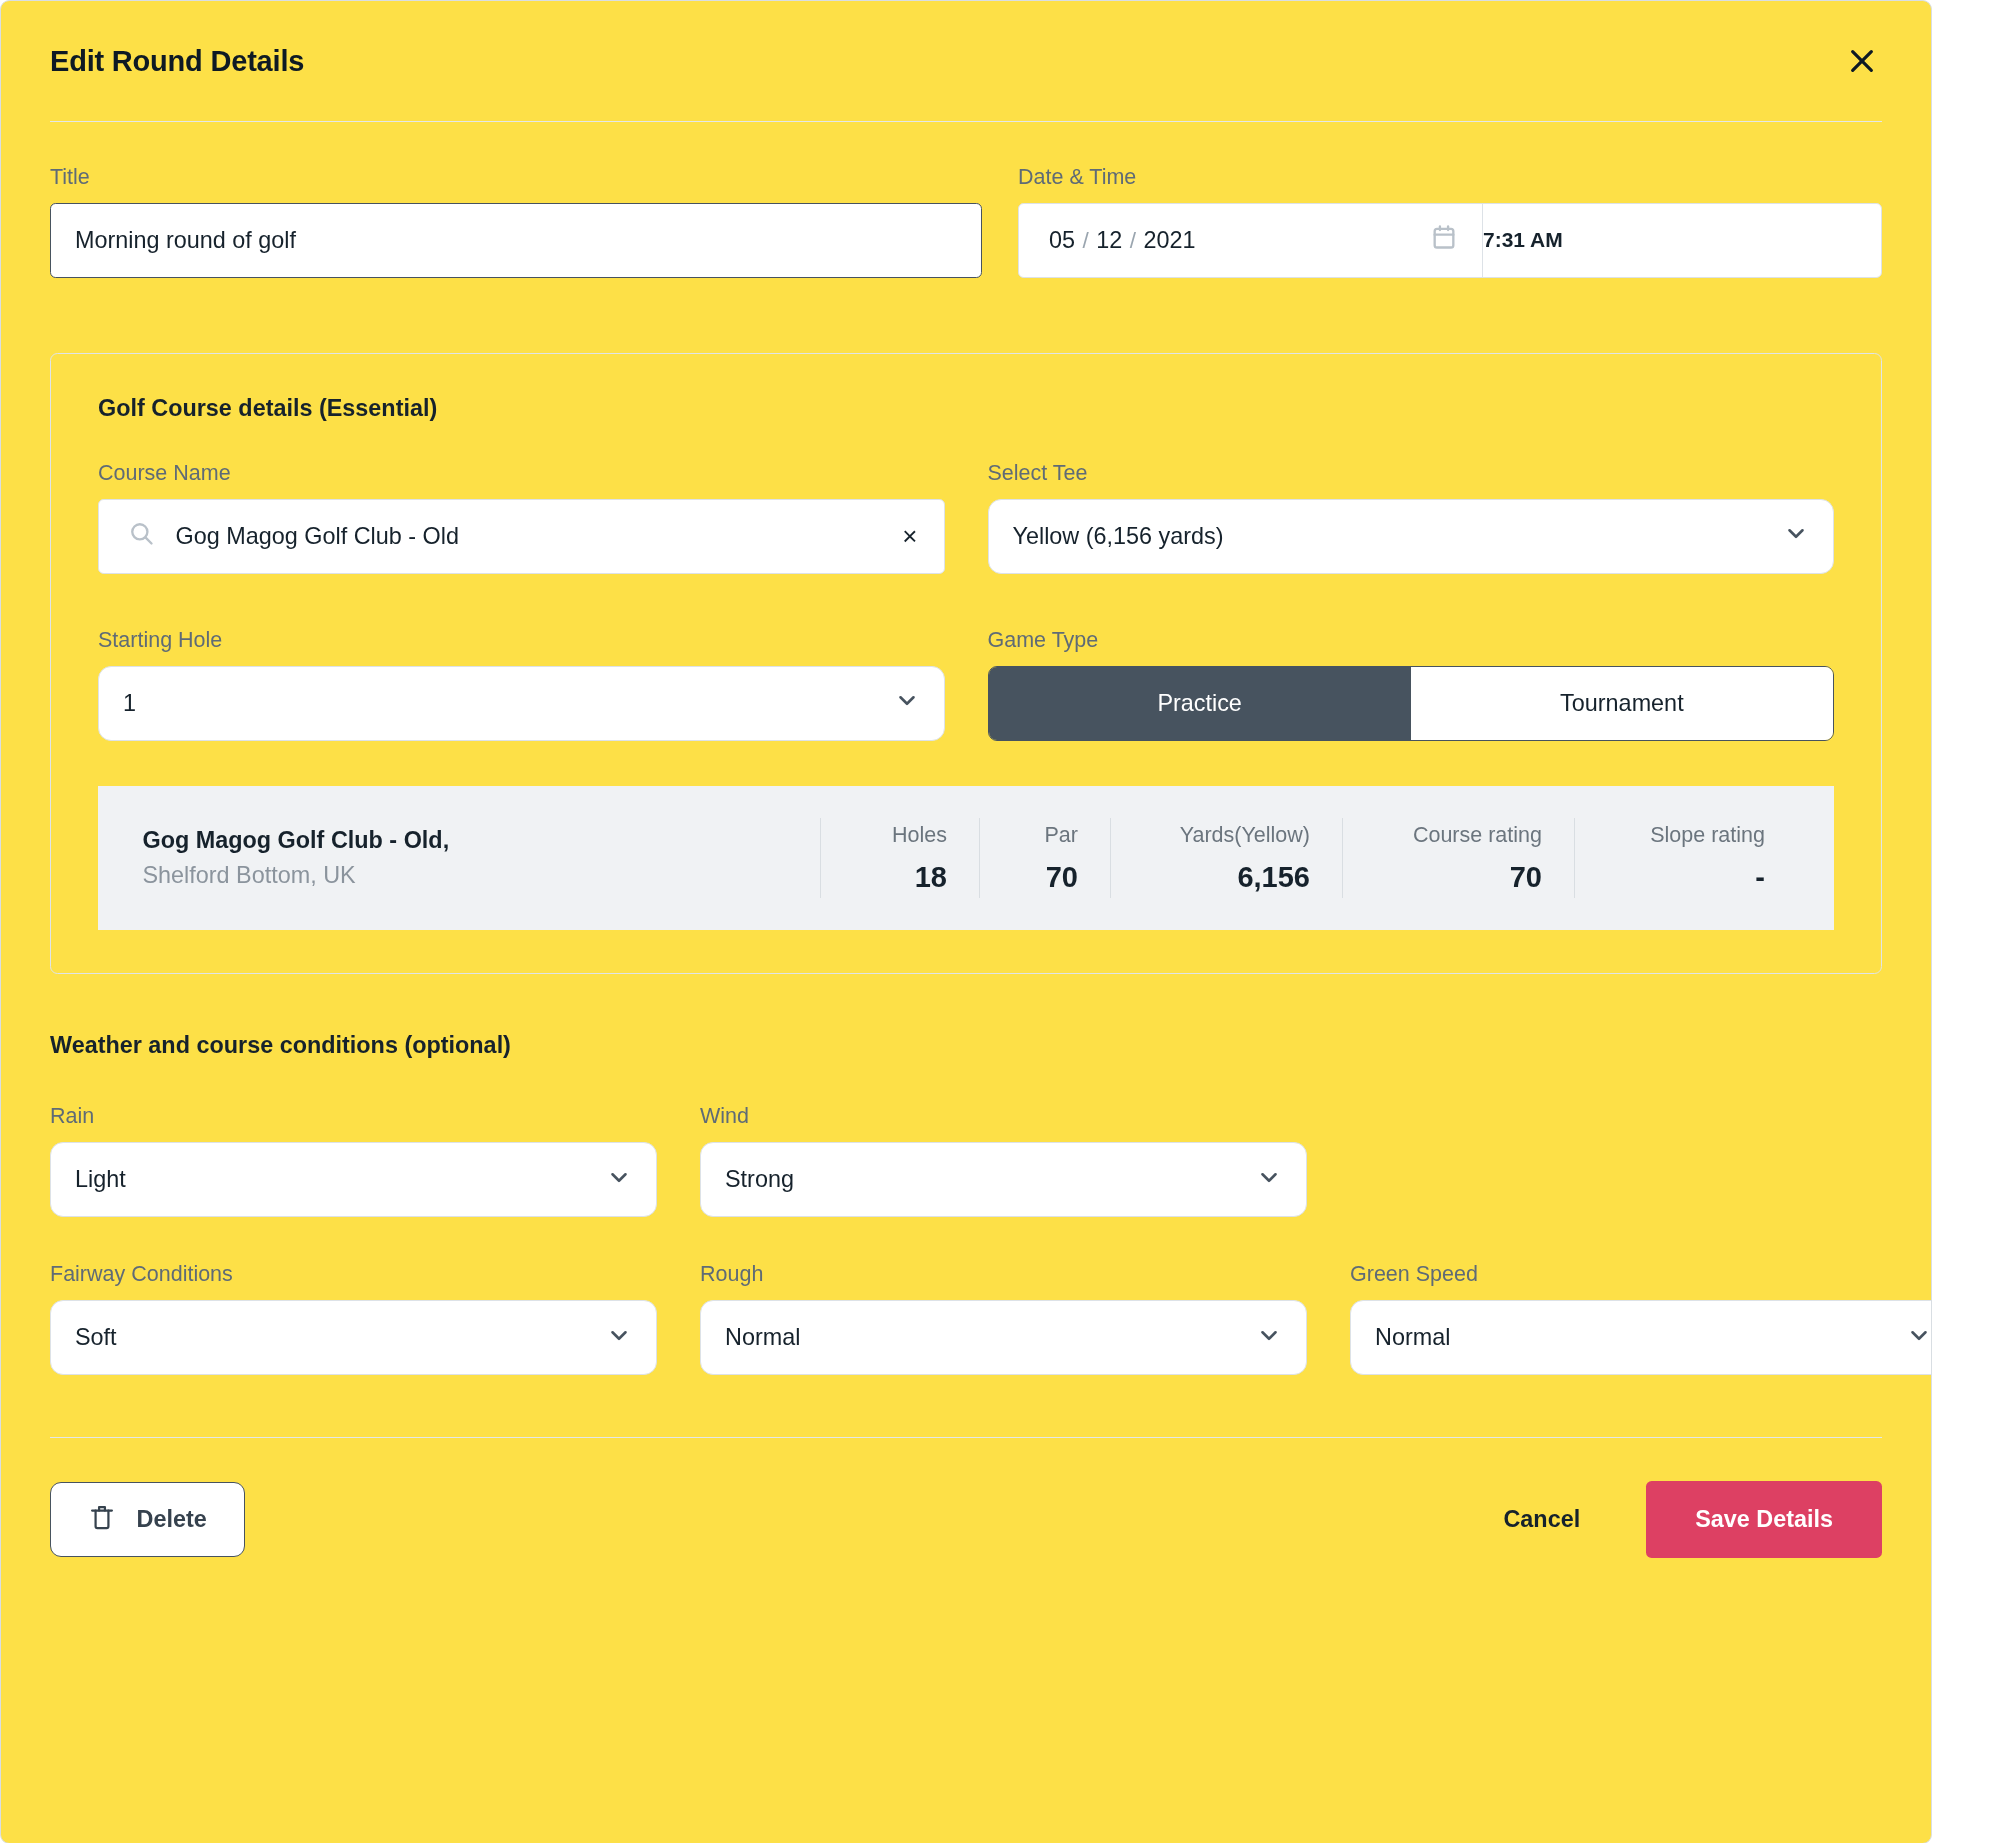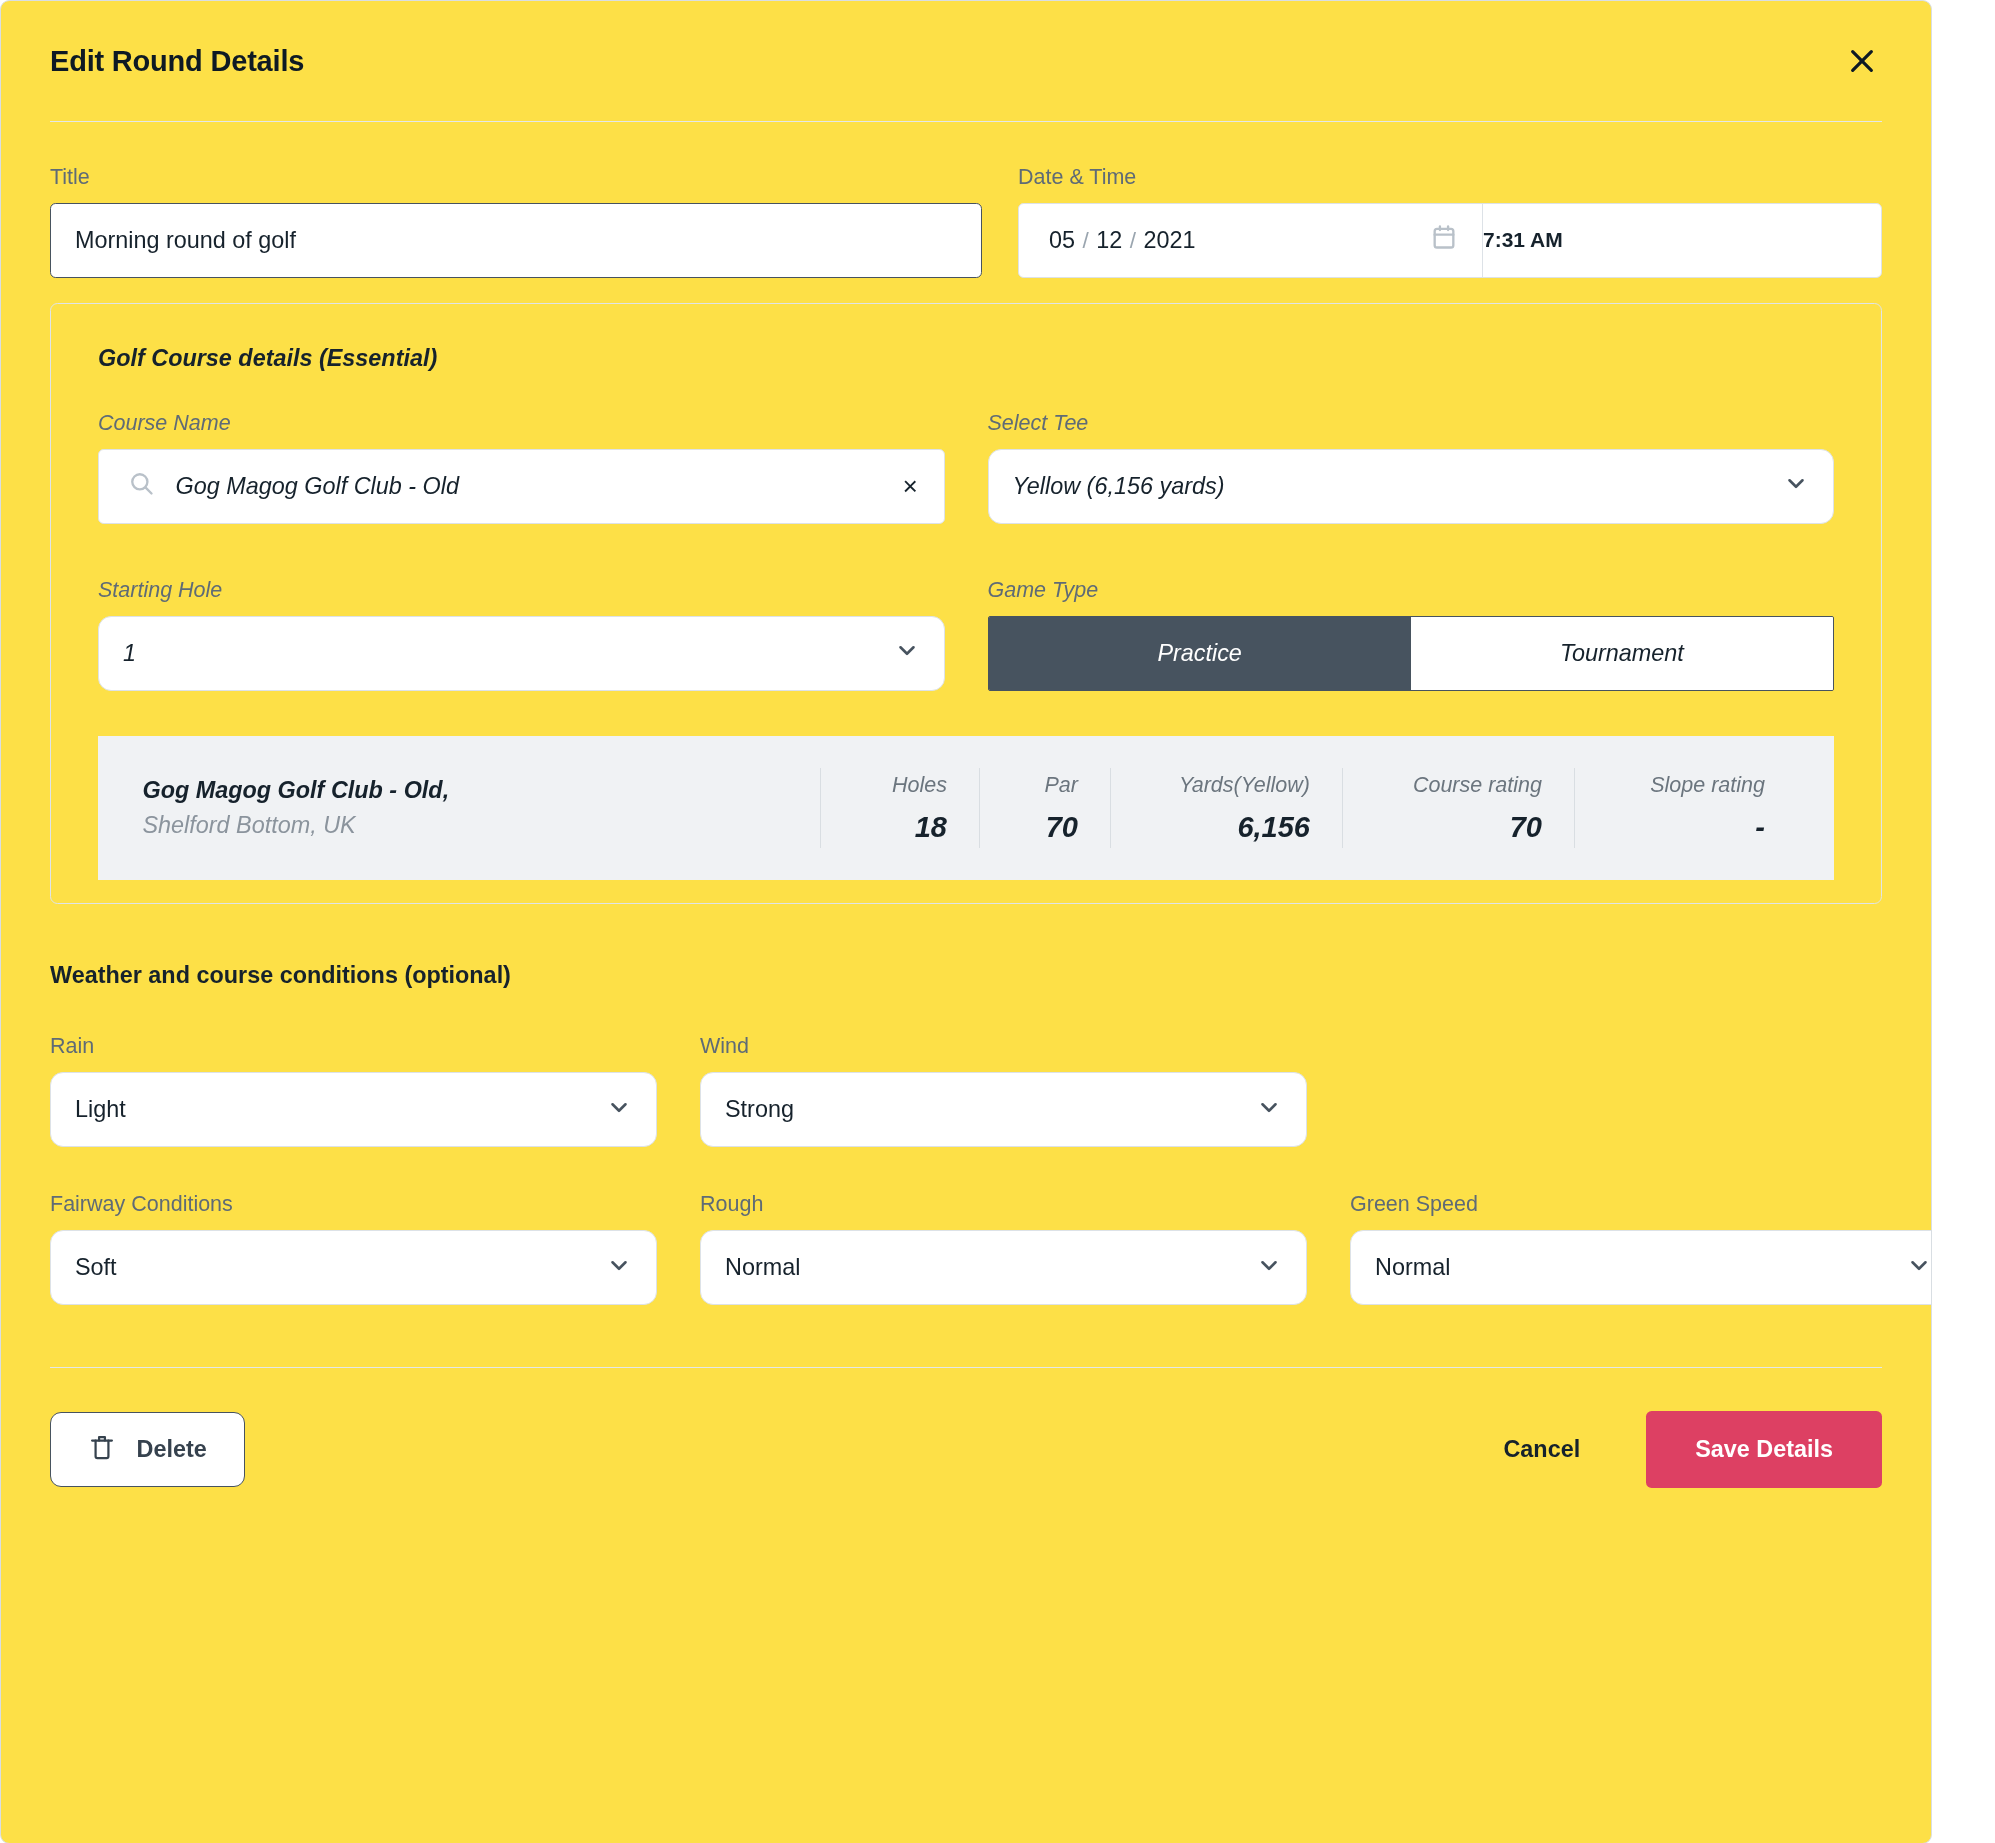--- a/index.html
+++ b/index.html
@@ -136,25 +136,24 @@
     display: flex;
     align-items: center;
     justify-content: flex-start;
     font-size: 21px;
     color: #16222c;
     font-weight: bold;
   }
 
   
   .course-card {
-    margin-top: 25px;
+    margin-top: 75px;
     border: 0.9px solid #dfe4e8;
     border-radius: 7.5px;
-    padding: 41px 47px 23px 47px;
-    font-style: italic;
+    padding: 41px 47px 43px 47px;
   }
   .card-heading {
     font-size: 23.4px;
     font-weight: bold;
     color: #16222c;
     margin-bottom: 39px;
   }
   .two-col {
     display: flex;
     gap: 43px;
@@ -182,21 +181,21 @@
     padding: 0 3.7px;
   }
 
   .row-gap { height: 54px; }
 
   
   .segmented {
     display: flex;
     height: 75px;
     border: 1.9px solid #47535f;
-    border-radius: 2px;
+    border-radius: 9px;
     overflow: hidden;
   }
   .seg {
     flex: 1 1 0;
     display: flex;
     align-items: center;
     justify-content: center;
     font-size: 23.4px;
     cursor: pointer;
     background: #ffffff;

